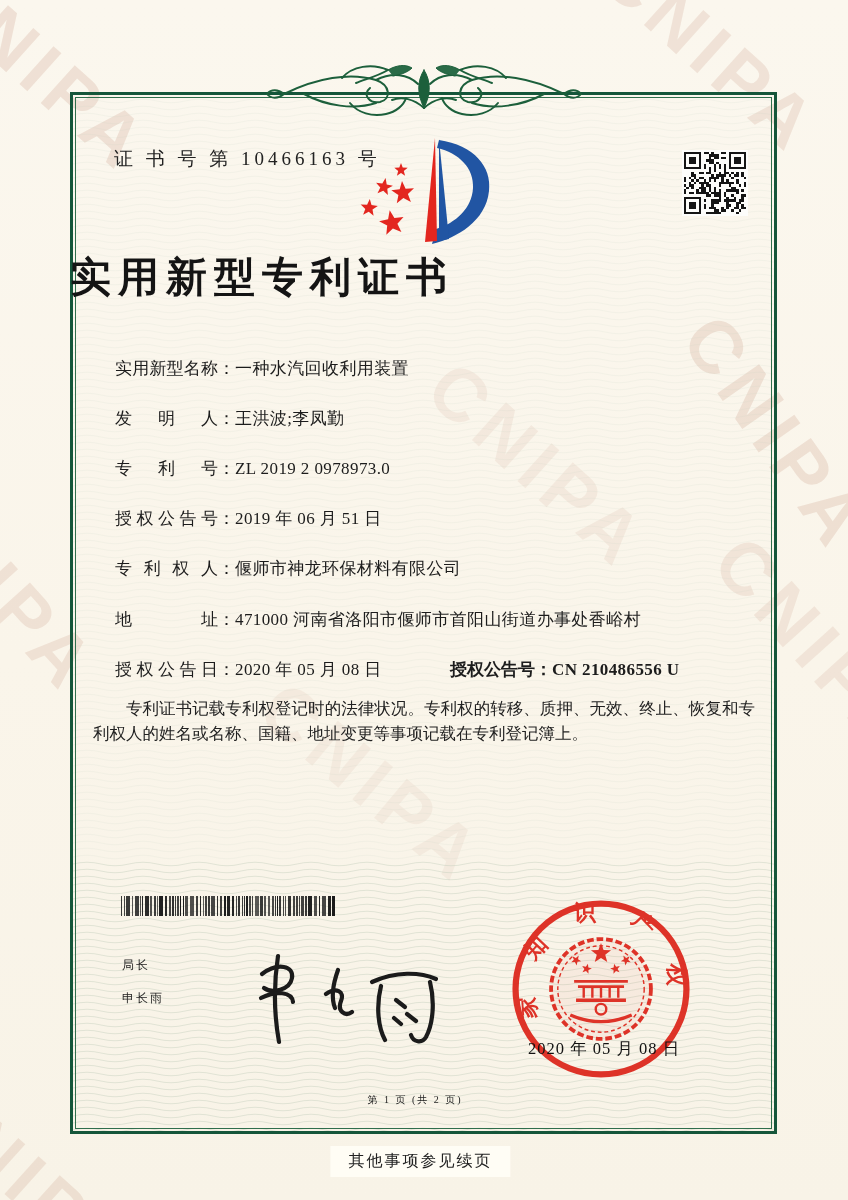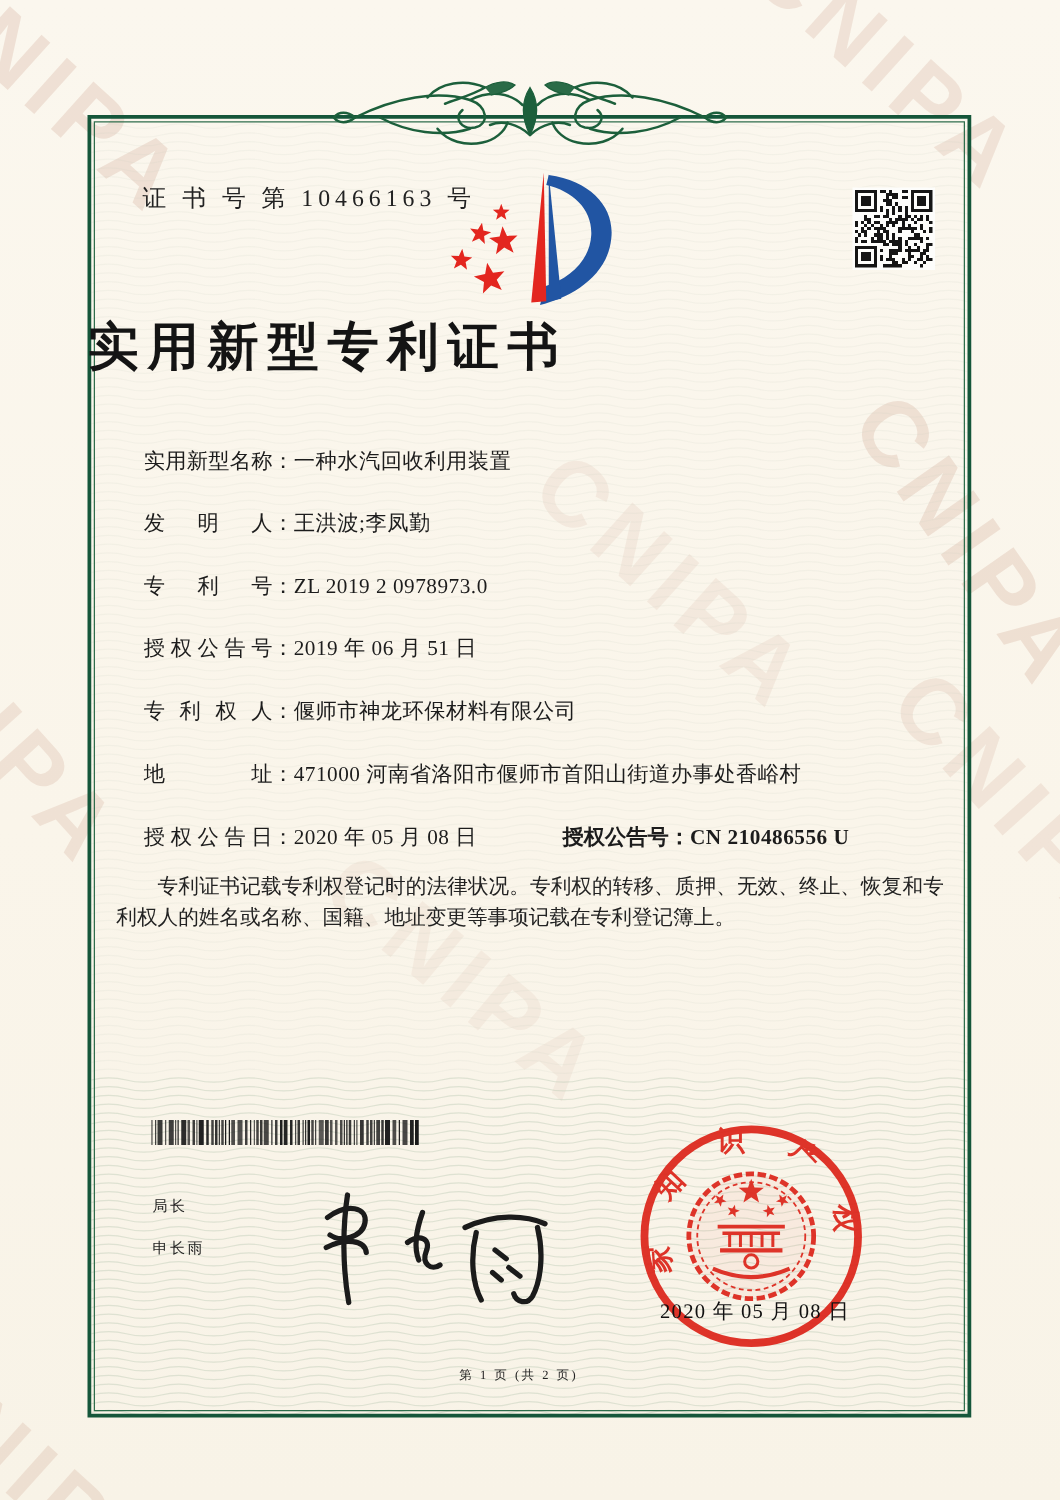--- a/index.html
+++ b/index.html
@@ -410,14 +410,15 @@
         <path d="M82,99 V109 M91,99 V109 M100,99 V109 M109,99 V109 M118,99 V109" stroke-width="2.5"></path>
         <path d="M74,110 h52 v3.5 h-52 z" fill="#dc2318" stroke="none"></path>
         <circle cx="100" cy="121" r="5.5" stroke-width="2.5"></circle>
         <path d="M68,127 Q100,141 132,127" stroke-width="3.5"></path>
       </g>
     </g>
   </svg>
   <div class="seal-date">2020 年 05 月 08 日</div>
 
   <div class="page-num">第 1 页 (共 2 页)</div>
+  <div class="note">其他事项参见续页</div>
 
 </div>
 
 </body></html>

